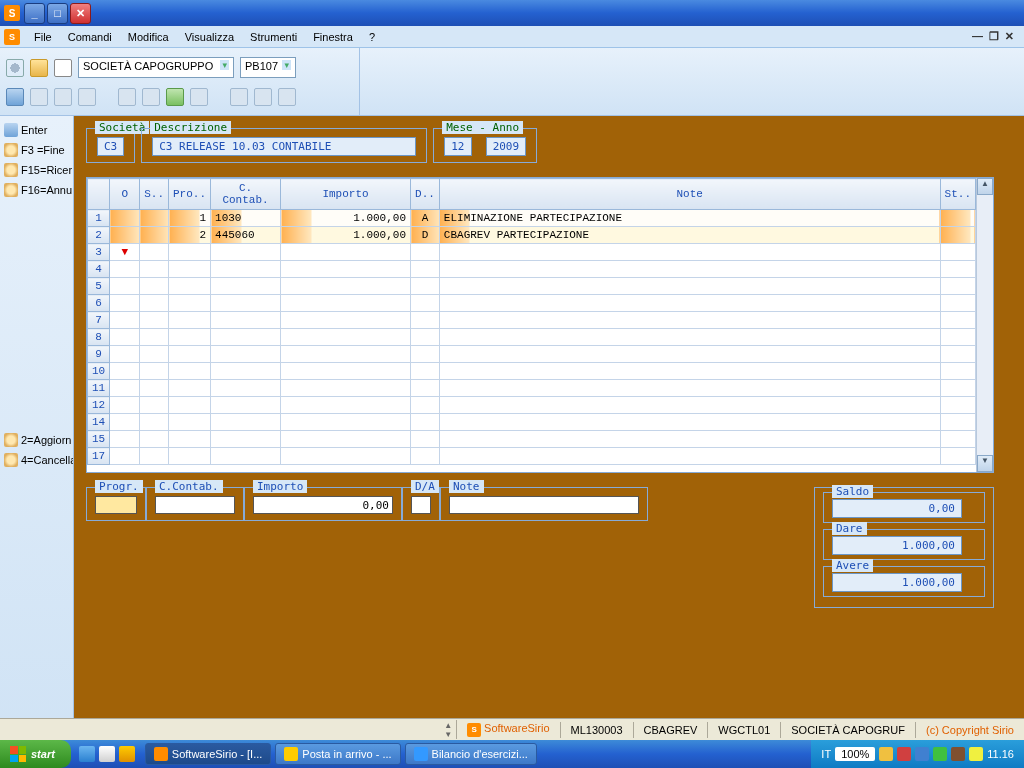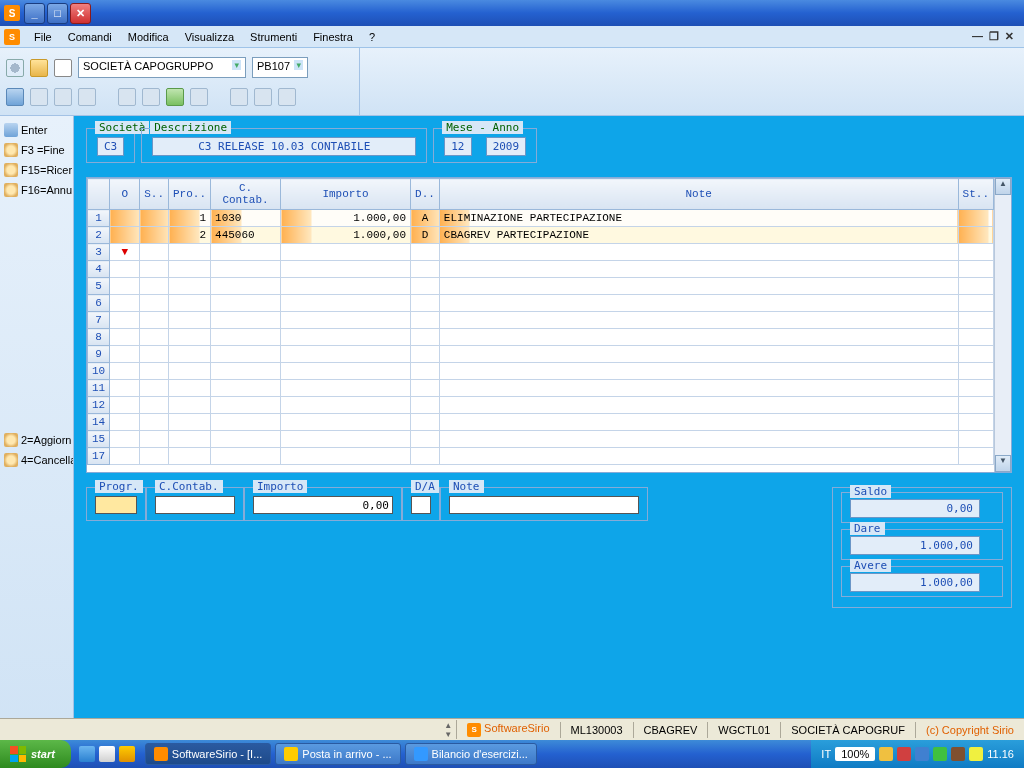--- a/index.html
+++ b/index.html
@@ -28,40 +28,40 @@
 .toolbar-row { display: flex; align-items: center; gap: 6px; }
 .tb-icon { width: 18px; height: 18px; display: inline-block; border-radius: 2px; }
 .tb-gear { background: radial-gradient(circle, #a5b8cc 40%, transparent 41%); border:1px solid #8aa; }
 .tb-folder { background: linear-gradient(to bottom, #ffe399, #e8b54a); border:1px solid #c99a2a; }
 .tb-doc { background: #fff; border: 1px solid #888; }
 .tb-blue { background: linear-gradient(to bottom,#b8d4f0,#6fa3d8); border:1px solid #5a88b8;}
 .tb-green { background: linear-gradient(to bottom,#c0e5b0,#7ac060); border:1px solid #5a9a4a;}
 .tb-generic { background:#d8e4f0; border:1px solid #a0b8d0;}
 .dropdown { height: 21px; border: 1px solid #7b9ebd; background: #fff; padding: 2px 18px 2px 4px; position: relative; }
 .dropdown::after { content: "▾"; position: absolute; right: 4px; top: 2px; color: #4a6; font-size: 9px; background:#cde4f8; padding:0 2px;}
-.dd-wide { width: 168px; }
+.dd-wide { width: 156px; }
 .dd-small { width: 56px; }
 
 
 .workspace { display: flex; height: calc(768px - 26px - 22px - 68px - 28px); }
 .left-sidebar { width: 74px; background: linear-gradient(to bottom, #e7f1fb, #d0e3f5); border-right: 1px solid #a3c2e5; padding-top: 4px; }
 .sb-item { display: flex; align-items: center; padding: 3px 4px; font-size: 10px; white-space: nowrap; overflow: hidden; }
 .sb-icon { width: 14px; height: 14px; margin-right: 3px; border-radius: 2px; flex-shrink:0;}
 .sb-enter { background: linear-gradient(to bottom,#b8d4f0,#6fa3d8); }
 .sb-hand { background: radial-gradient(circle,#ffe8b0 40%,#e0b060 70%); }
 .sb-spacer { height: 230px; }
 
-.main-panel { flex: 1; background: #0ea5e9; padding: 12px 12px 8px 12px; position: relative; display:flex; flex-direction:column;}
+.main-panel { flex: 1; background: #a16207; padding: 12px 30px 8px 12px; position: relative; display:flex; flex-direction:column;}
 
 
 .header-fields { display: flex; gap: 6px; margin-bottom: 14px; }
 .fset { border: 1px solid #86abd8; padding: 8px 10px 6px 10px; position: relative; }
 .fset-label { position: absolute; top: -8px; left: 8px; background: #d6e7f7; padding: 0 4px; color: #006000; font-family: monospace; }
 .fset-label.blue { color: #1e4fb5; }
-.fval { display: inline-block; border: 1px solid #6a96c7; background: #e2edf9; padding: 2px 6px; font-family: monospace; color: #1e4fb5; min-width: 24px; text-align: center; }
+.fval { display: inline-block; border: 1px solid #6a96c7; background: #e2edf9; padding: 2px 6px; font-family: monospace; color: #1e4fb5; min-width: 24px; text-align: left; }
 
 
 .grid-wrap { border: 1px solid #86abd8; background: #fff; display: flex; margin-bottom: 14px; height: 296px;}
 .grid { flex: 1; }
 .grid table { border-collapse: collapse; width: 100%; }
 .grid th { background: linear-gradient(to bottom, #f2f6fb, #d8e4f2); border: 1px solid #9ab8da; font-weight: normal; padding: 3px 4px; color: #1e4fb5; font-family: "Courier New", monospace; text-align: center; }
 .grid td { border: 1px solid #c4d4e8; padding: 2px 4px; font-family: "Courier New", monospace; height: 16px; }
 .grid .rownum { background: linear-gradient(to bottom,#f2f6fb,#d8e4f2); text-align: center; color: #1e4fb5; width: 22px; border:1px solid #9ab8da;}
 .grid .r1 td:not(.rownum) { background: linear-gradient(to right, #ffb050 0, #ffe8c0 30px, #fffdf8 30px); }
 .grid .r2 td:not(.rownum) { background: linear-gradient(to right, #ffb050 0, #ffe8c0 30px, #fff9e0 30px); }

